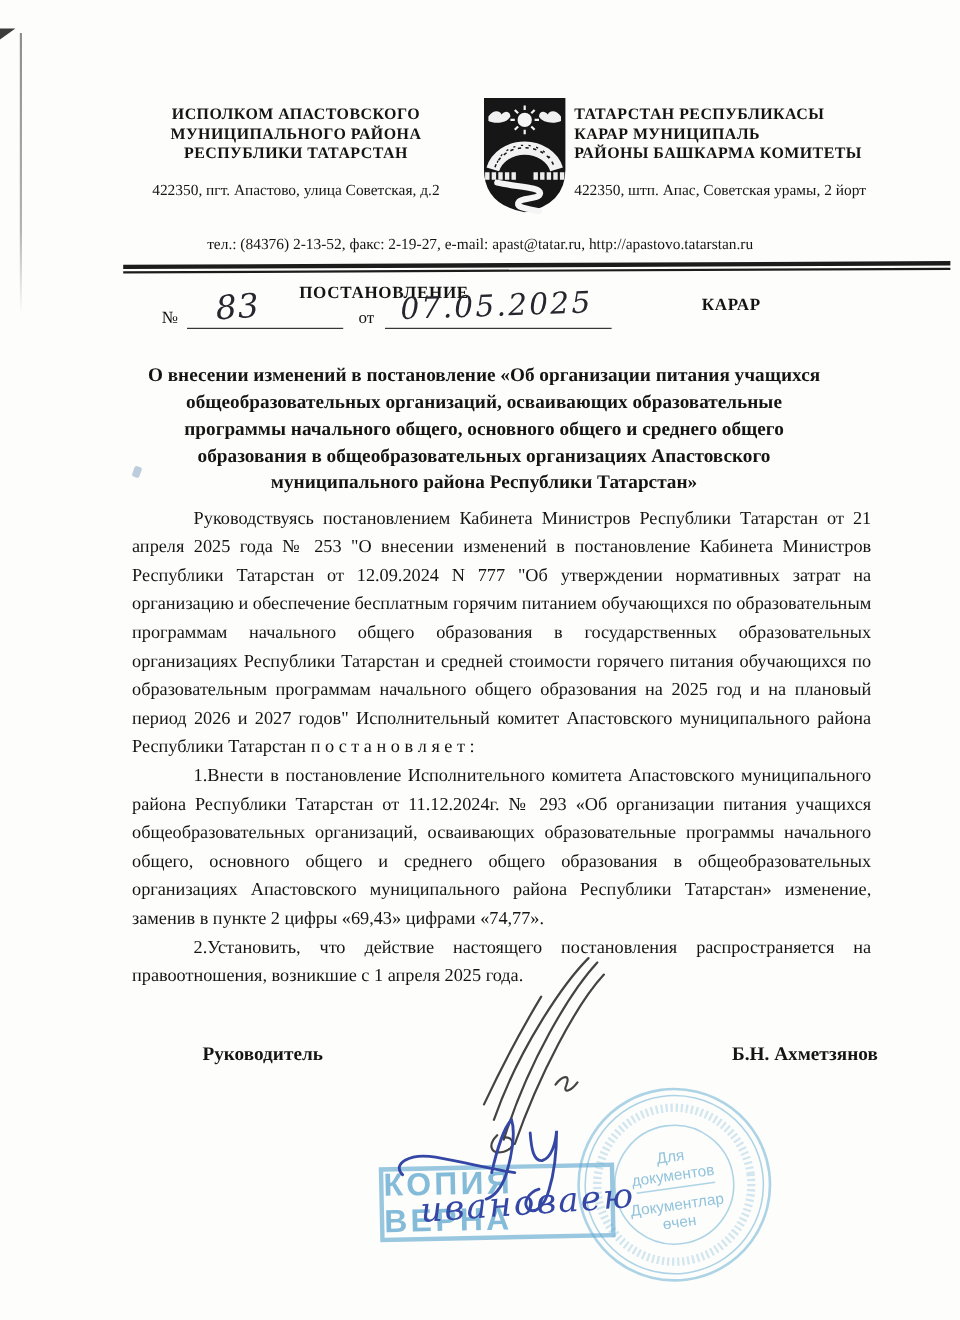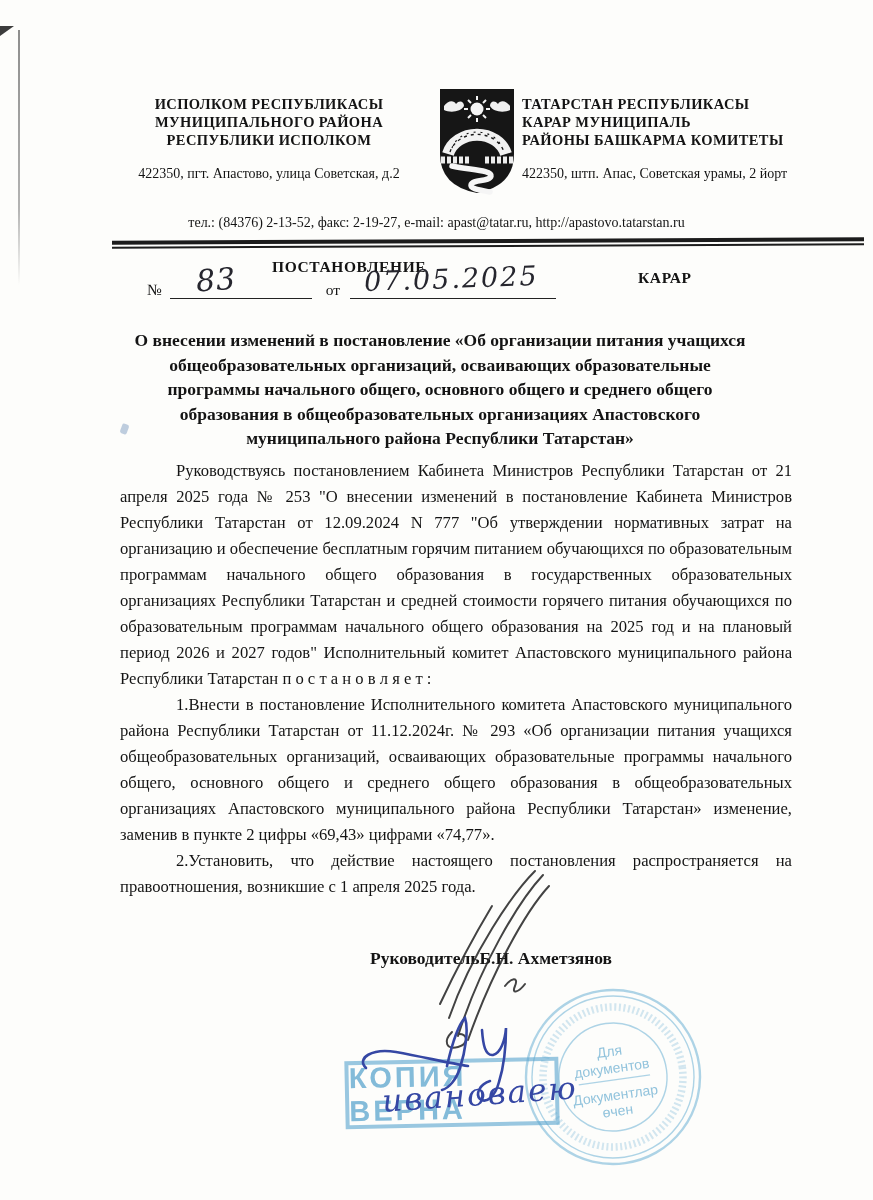--- a/index.html
+++ b/index.html
@@ -44,21 +44,21 @@
 
   .doc-title{position:absolute;left:128px;top:328px;width:624px;
     text-align:center;font-weight:bold;font-size:17.5px;line-height:24.5px;}
 
   .body-text{position:absolute;left:120px;top:458px;width:672px;
     font-size:16.6px;line-height:26px;text-align:justify;}
   .body-text p{margin:0;text-indent:56px;}
   .bold-spaced{font-weight:normal;}
 
   .sigrow{position:absolute;left:120px;top:948px;width:678px;
-    display:flex;justify-content:center;font-weight:bold;font-size:17.5px;}
+    display:flex;justify-content:space-between;font-weight:bold;font-size:17.5px;}
   .sig-title{margin-left:64px;}
 
   
   .overlay{position:absolute;left:0;top:0;width:873px;height:1200px;pointer-events:none;}
 
   .copy-stamp{position:absolute;left:345px;top:1059px;width:206px;height:60px;
     border:4px solid rgba(92,166,206,.62);display:flex;align-items:center;justify-content:center;
     transform:rotate(-1.2deg);}
   .copy-stamp span{font-family:"Liberation Sans", sans-serif;font-weight:bold;font-size:29px;
     letter-spacing:3px;color:rgba(96,168,207,.78);}
@@ -70,23 +70,23 @@
 <body>
 
 <div class="page">
 
   <div class="scan-corner"></div>
   <div class="scan-line"></div>
   <div class="title-speck"></div>
 
   <div class="org-left">
     <div class="org-name">
-      <div>ИСПОЛКОМ РЕСПУБЛИКАСЫ</div>
+      <div>ИСПОЛКОМ АПАСТОВСКОГО</div>
       <div>МУНИЦИПАЛЬНОГО  РАЙОНА</div>
-      <div>РЕСПУБЛИКИ ИСПОЛКОМ</div>
+      <div>РЕСПУБЛИКИ ТАТАРСТАН</div>
     </div>
     <div class="org-addr">422350, пгт. Апастово, улица Советская, д.2</div>
   </div>
 
   <div class="emblem">
     <svg width="82" height="110" viewBox="0 0 82 110" xmlns="http://www.w3.org/2000/svg">
       <path d="M4,3 H78 V68 Q78,100 41,107 Q4,100 4,68 Z" fill="#161616"></path>
 
       <circle cx="41" cy="23" r="6.5" fill="#f5f5f5"></circle>
       <g stroke="#f5f5f5" stroke-width="2">

